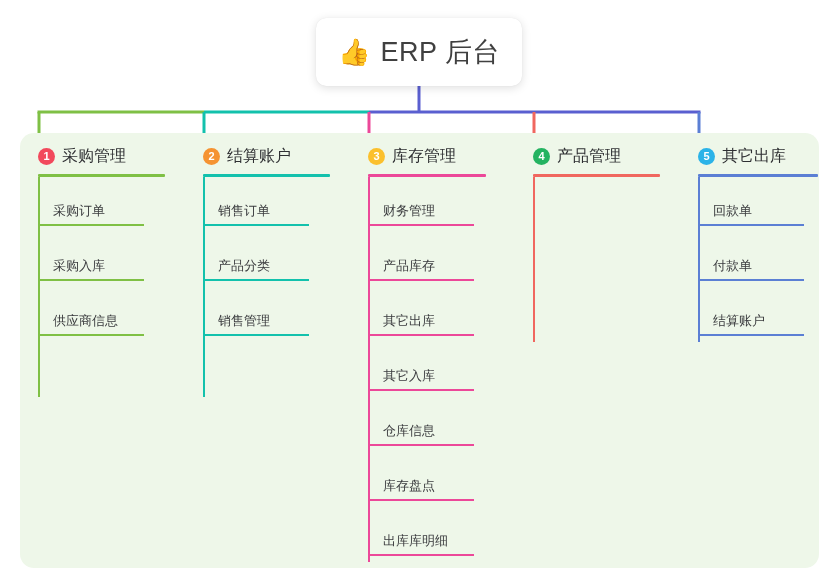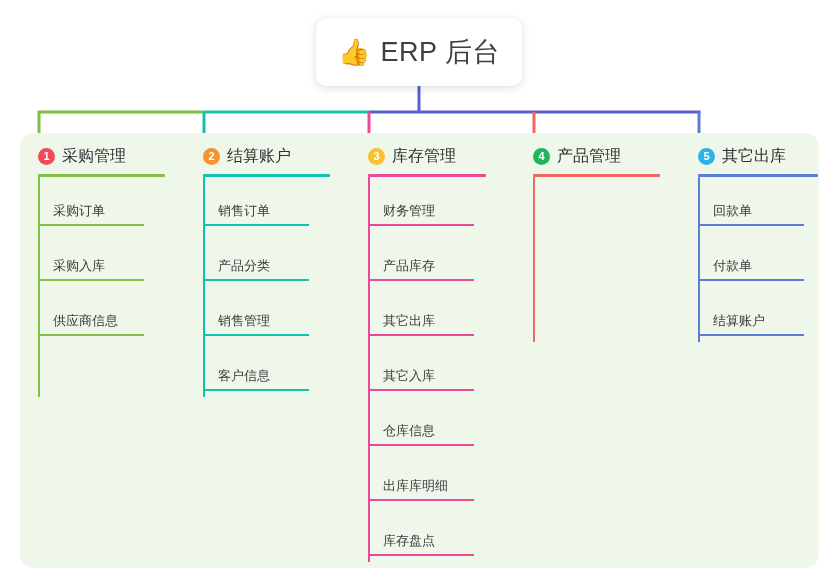--- a/index.html
+++ b/index.html
@@ -215,24 +215,20 @@
             <div class="item-rule" style="background: rgb(19, 193, 172);"></div>
           </div>
           <div class="item">
             <span class="item-label">产品分类</span>
             <div class="item-rule" style="background: rgb(19, 193, 172);"></div>
           </div>
           <div class="item">
             <span class="item-label">销售管理</span>
             <div class="item-rule" style="background: rgb(19, 193, 172);"></div>
           </div>
-          <div class="item">
-            <span class="item-label">客户信息</span>
-            <div class="item-rule" style="background: rgb(19, 193, 172);"></div>
-          </div>
         </div>
       </div>
       <div class="column col-3">
         <div class="col-head">
           <span class="badge" style="background: rgb(251, 192, 45);">3</span>
           <span class="col-head-label">库存管理</span>
         </div>
         <div class="col-head-rule" style="background: rgb(236, 72, 153);"></div>
         <div class="spine" style="background: rgb(236, 72, 153); height: 385px;"></div>
         <div class="items">
@@ -250,25 +246,25 @@
           </div>
           <div class="item">
             <span class="item-label">其它入库</span>
             <div class="item-rule" style="background: rgb(236, 72, 153);"></div>
           </div>
           <div class="item">
             <span class="item-label">仓库信息</span>
             <div class="item-rule" style="background: rgb(236, 72, 153);"></div>
           </div>
           <div class="item">
+            <span class="item-label">库存盘点</span>
+            <div class="item-rule" style="background: rgb(236, 72, 153);"></div>
+          </div>
+          <div class="item">
             <span class="item-label">出库库明细</span>
-            <div class="item-rule" style="background: rgb(236, 72, 153);"></div>
-          </div>
-          <div class="item">
-            <span class="item-label">库存盘点</span>
             <div class="item-rule" style="background: rgb(236, 72, 153);"></div>
           </div>
         </div>
       </div>
       <div class="column col-4">
         <div class="col-head">
           <span class="badge" style="background: rgb(36, 179, 97);">4</span>
           <span class="col-head-label">产品管理</span>
         </div>
         <div class="col-head-rule" style="background: rgb(240, 103, 95);"></div>

